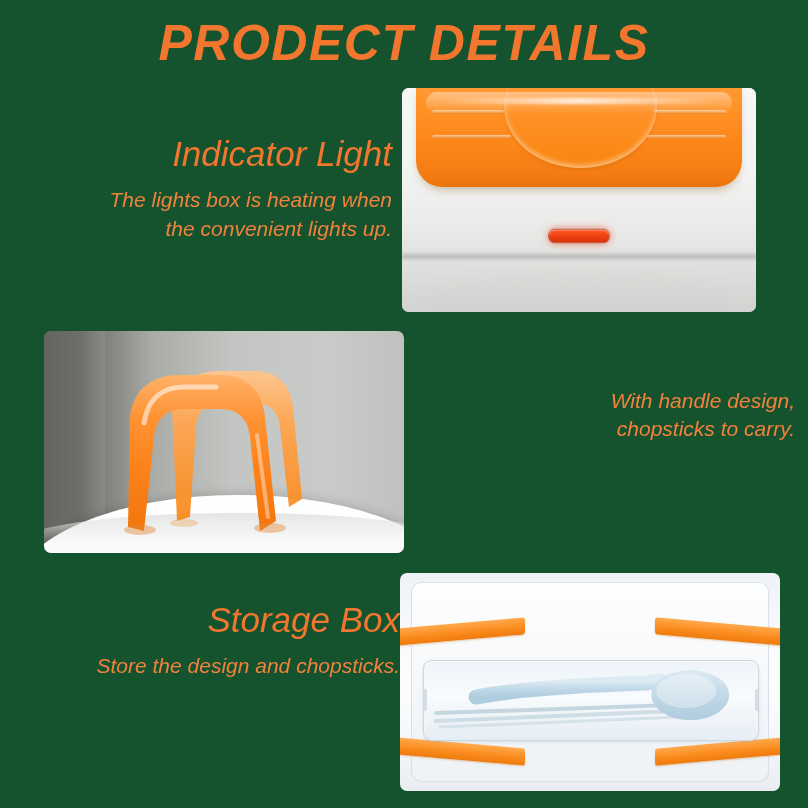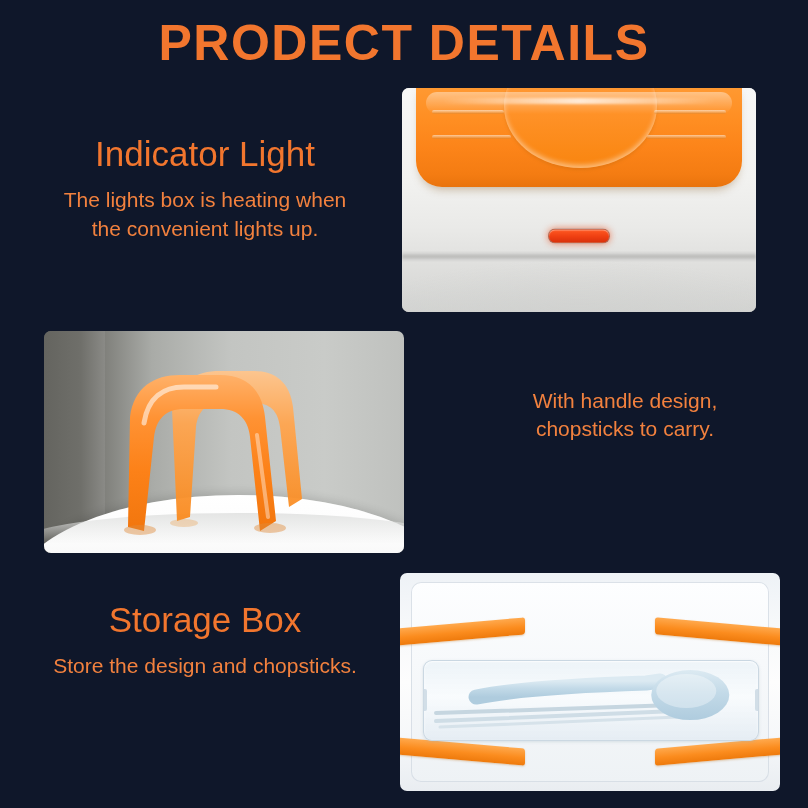--- a/index.html
+++ b/index.html
@@ -11,40 +11,41 @@
     width: 808px;
     height: 808px;
     position: relative;
     overflow: hidden;
     font-family: "Liberation Sans", sans-serif;
     -webkit-font-smoothing: antialiased;
   }
   .page {
     position: absolute;
     inset: 0;
-    background: #0f172a;
+    background: #14532d;
+    font-style: italic;
   }
 
   
   .page-title {
     position: absolute;
     left: 0;
     top: 16px;
     width: 808px;
     text-align: center;
     color: #F2762E;
     font-size: 50px;
     font-weight: 700;
     letter-spacing: 1.5px;
     line-height: 1.1;
     white-space: nowrap;
   }
 
   
-  .txt-block { position: absolute; text-align: center; }
+  .txt-block { position: absolute; text-align: right; }
   .heading {
     color: #F2762E;
     font-size: 35px;
     font-weight: 400;
     line-height: 1.15;
     white-space: nowrap;
   }
   .subtext {
     color: #F2813E;
     font-size: 21px;

